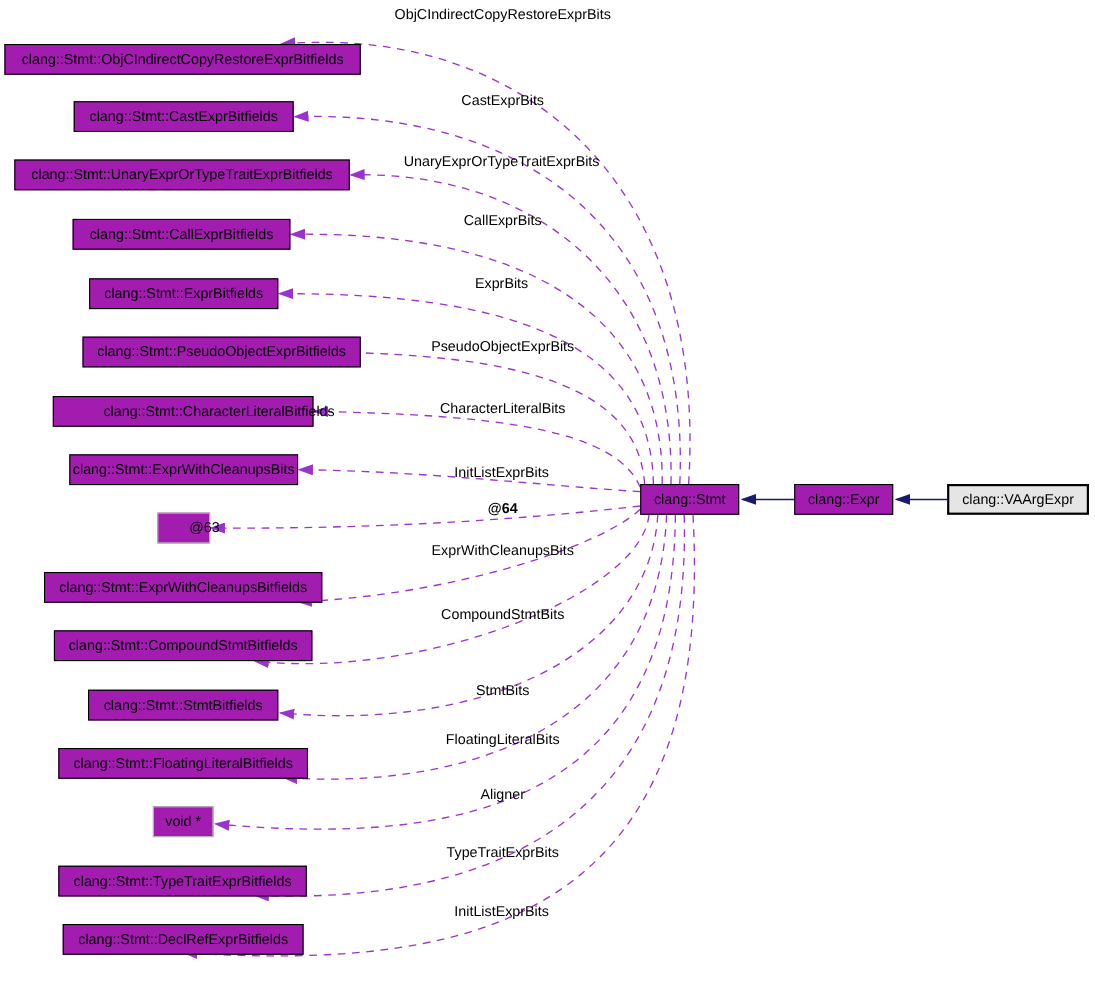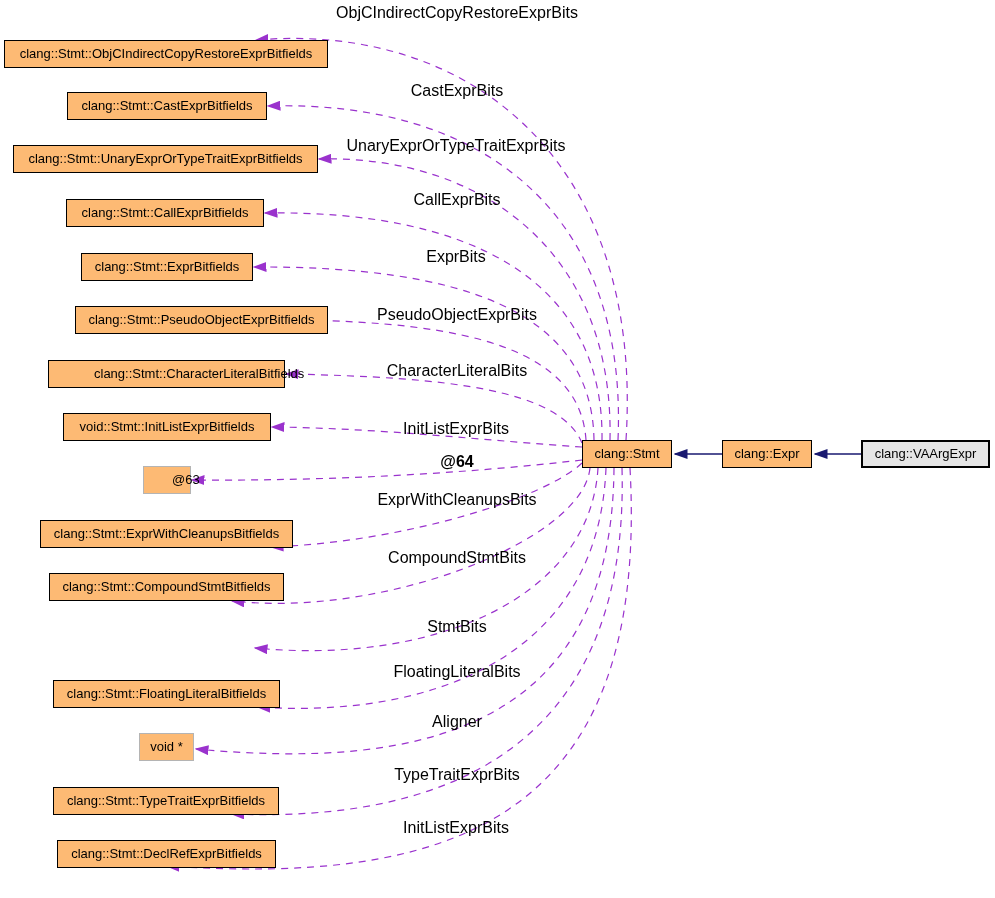--- a/index.html
+++ b/index.html
@@ -19,40 +19,40 @@
     position: absolute;
     left: 0;
     top: 0;
     width: 995px;
     height: 898px;
   }
   .node {
     position: absolute;
     box-sizing: border-box;
     border: 1px solid #000000;
-    background: #fdba74;
+    background: #a21caf;
     color: #000000;
     font-size: 13px;
     line-height: 26px;
     text-align: center;
     white-space: nowrap;
     cursor: pointer;
   }
   .node.gray-border {
     border-color: #b4b4b4;
   }
   .node.highlight {
     background: #e5e5e5;
     border-width: 2px;
     line-height: 24px;
   }
   .edge-label {
     position: absolute;
     transform: translate(-50%, -50%);
-    font-size: 16px;
+    font-size: 13px;
     color: #000000;
     white-space: nowrap;
   }
 </style>
 </head>
 <body>
 
 <div id="canvas">
 
   <svg id="edges" width="995" height="898" viewBox="0 0 995 898" xmlns="http://www.w3.org/2000/svg">
@@ -90,24 +90,25 @@
     </g>
   </svg>
 
   <div class="node" style="left:4px;   top:40px;  width:324px; height:28px;"><span>clang::Stmt::ObjCIndirectCopyRestoreExprBitfields</span></div>
   <div class="node" style="left:67px;  top:92px;  width:200px; height:28px;"><span>clang::Stmt::CastExprBitfields</span></div>
   <div class="node" style="left:13px;  top:145px; width:305px; height:28px;"><span>clang::Stmt::UnaryExprOrTypeTraitExprBitfields</span></div>
   <div class="node" style="left:66px;  top:199px; width:198px; height:28px;"><span>clang::Stmt::CallExprBitfields</span></div>
   <div class="node" style="left:81px;  top:253px; width:172px; height:28px;"><span>clang::Stmt::ExprBitfields</span></div>
   <div class="node" style="left:40px;  top:306px; width:253px; height:28px;margin-left:35px;"><span>clang::Stmt::PseudoObjectExprBitfields</span></div>
   <div class="node" style="left:48px;  top:360px; width:237px; height:28px;padding-left:45px;"><span>clang::Stmt::CharacterLiteralBitfields</span></div>
-  <div class="node" style="left:63px;  top:413px; width:208px; height:28px;"><span>void::Stmt::InitListExprBitfields</span></div>
+  <div class="node" style="left:63px;  top:413px; width:208px; height:28px;"><span>clang::Stmt::ExprWithCleanupsBits</span></div>
   <div class="node gray-border" style="left:143px; top:466px; width:48px; height:28px;padding-left:28px;"><span>@63</span></div>
   <div class="node" style="left:40px;  top:520px; width:253px; height:28px;"><span>clang::Stmt::ExprWithCleanupsBitfields</span></div>
   <div class="node" style="left:49px;  top:573px; width:235px; height:28px;"><span>clang::Stmt::CompoundStmtBitfields</span></div>
+  <div class="node" style="left:80px;  top:627px; width:173px; height:28px;"><span>clang::Stmt::StmtBitfields</span></div>
   <div class="node" style="left:53px;  top:680px; width:227px; height:28px;"><span>clang::Stmt::FloatingLiteralBitfields</span></div>
   <div class="node gray-border" style="left:139px; top:733px; width:55px; height:28px;"><span>void *</span></div>
   <div class="node" style="left:53px;  top:787px; width:226px; height:28px;"><span>clang::Stmt::TypeTraitExprBitfields</span></div>
   <div class="node" style="left:57px;  top:840px; width:219px; height:28px;"><span>clang::Stmt::DeclRefExprBitfields</span></div>
 
   <div class="node" style="left:582px; top:440px; width:90px;  height:28px;"><span>clang::Stmt</span></div>
   <div class="node" style="left:722px; top:440px; width:90px;  height:28px;"><span>clang::Expr</span></div>
   <div class="node highlight" style="left:861px; top:440px; width:129px; height:28px;"><span>clang::VAArgExpr</span></div>
 
   <span class="edge-label" style="left:457px; top:13px;">ObjCIndirectCopyRestoreExprBits</span>

